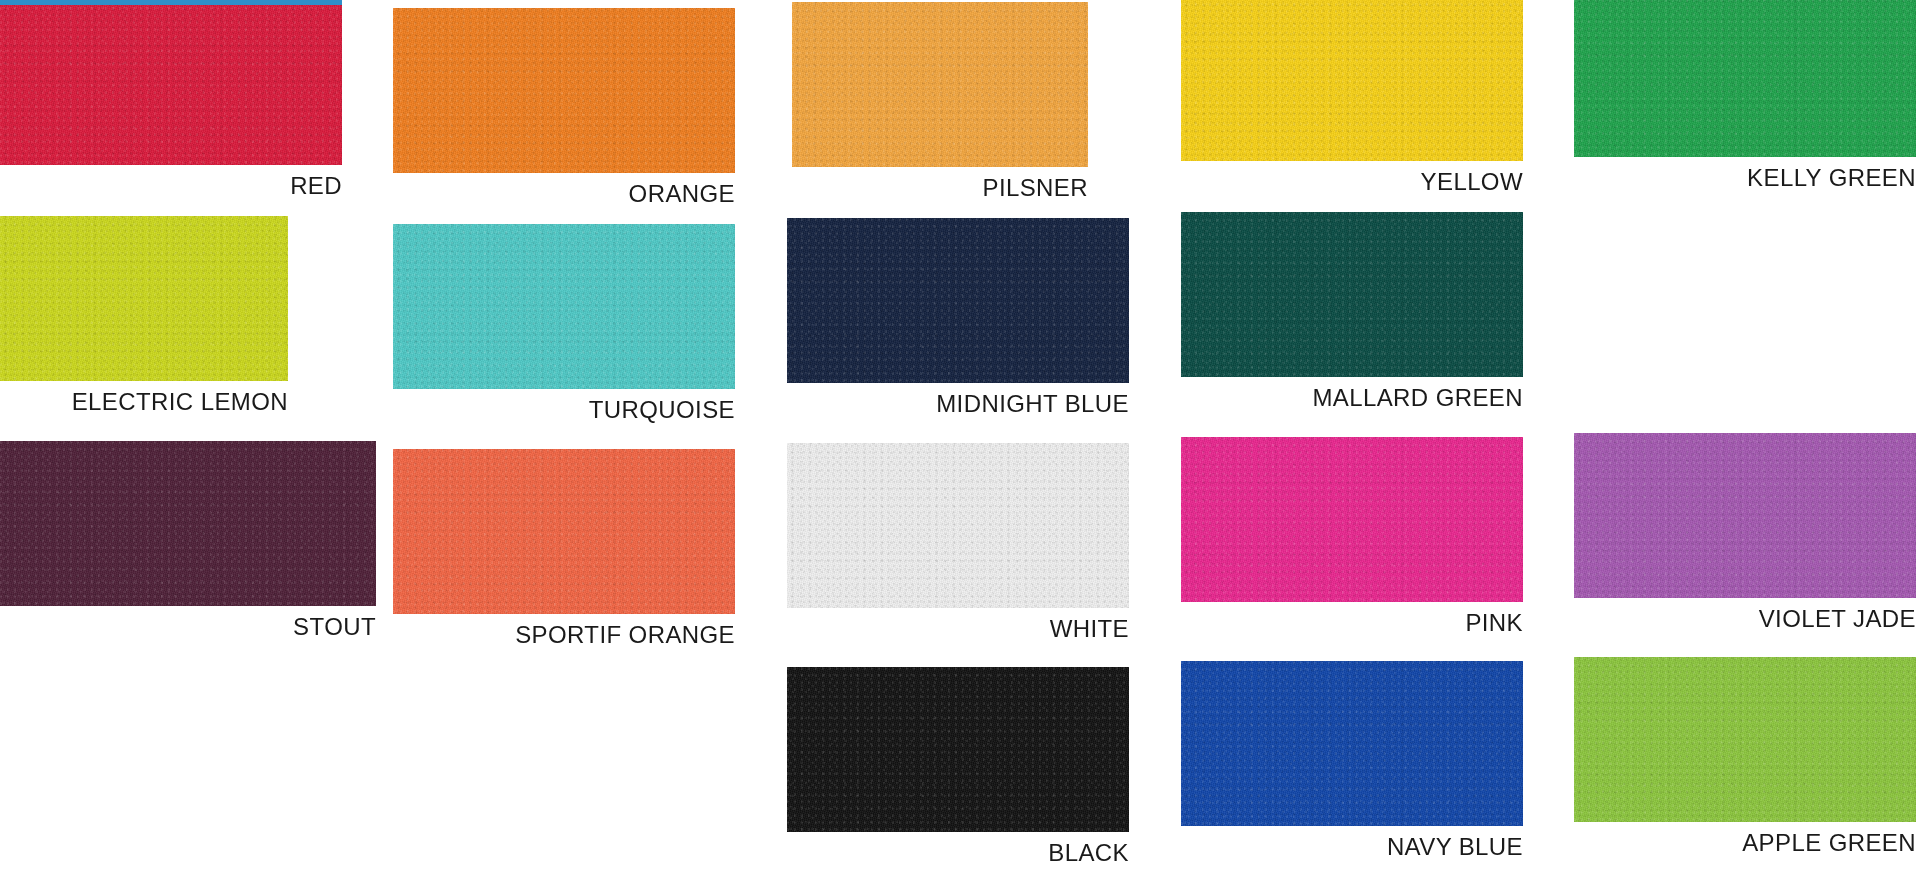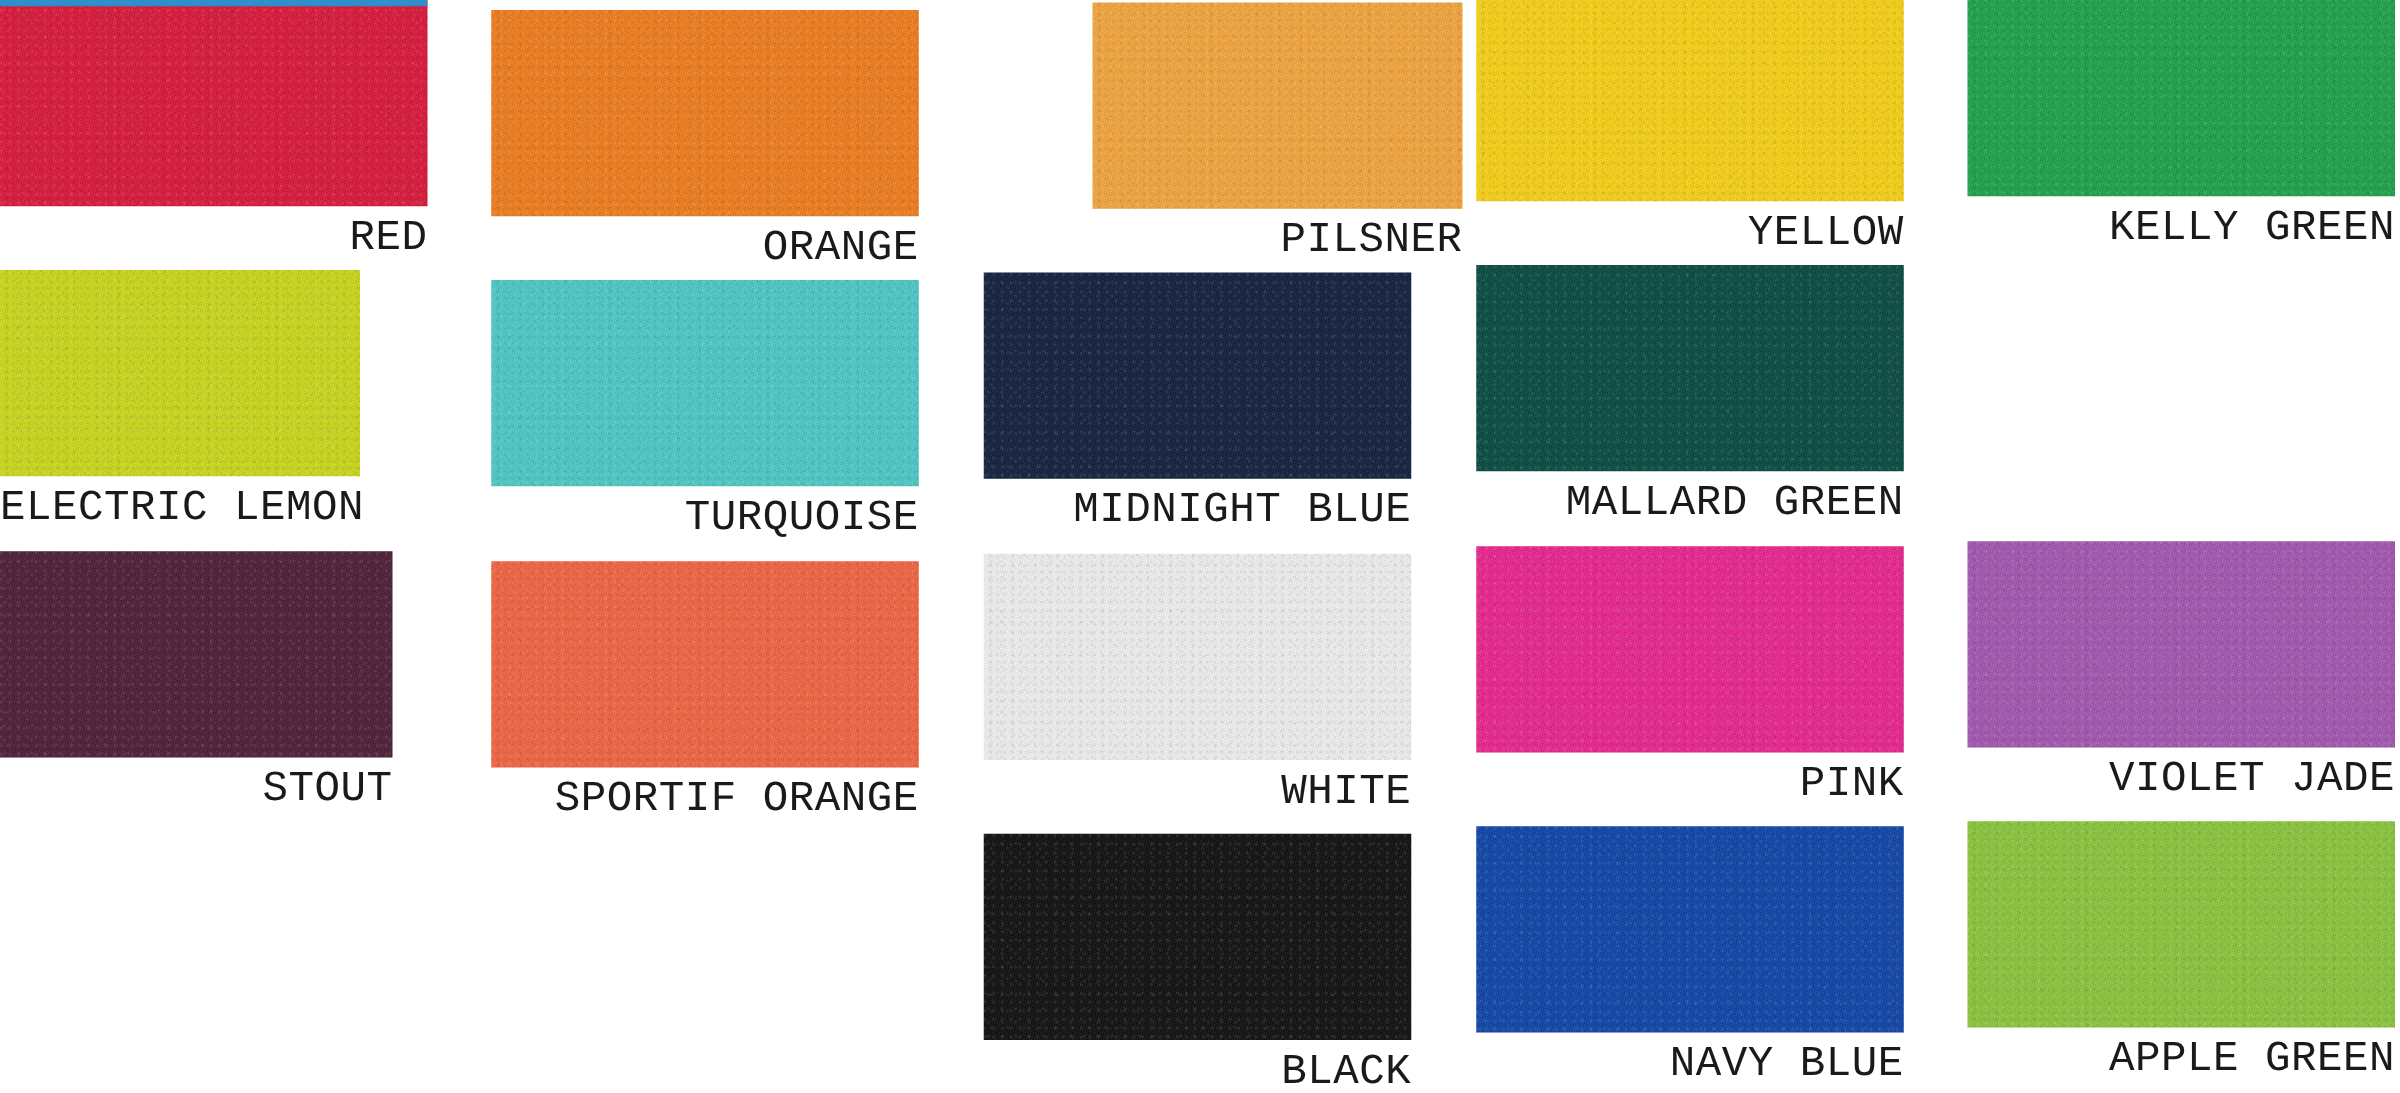--- a/index.html
+++ b/index.html
@@ -58,43 +58,43 @@
     top: 0;
     left: 0;
     right: 0;
     height: 5px;
     z-index: 3;
   }
 
   .label {
     margin-top: 9px;
     text-align: right;
-    font-size: 34px;
+    font-size: 24px;
     letter-spacing: 0.4px;
     color: #1a1a1a;
-    font-family: Liberation Mono, monospace;
+    font-family: Liberation Sans, sans-serif;
     white-space: nowrap;
     line-height: 1.0;
   }
 </style>
 </head>
 <body>
 
 <div id="board">
     <div class="swatch-cell" style="left: 0px; top: 0px; width: 342px;">
       <div class="chip" style="background-color: rgb(218, 26, 60);">
         <div class="chip-topstrip" style="background-color: rgb(47, 143, 201);"></div>
       </div>
       <div class="label">RED</div>
     </div>
     <div class="swatch-cell" style="left: 393px; top: 8px; width: 342px;">
       <div class="chip" style="background-color: rgb(240, 126, 31);"></div>
       <div class="label">ORANGE</div>
     </div>
-    <div class="swatch-cell" style="left: 830px; top: 2px; width: 340px; padding-left: 44px;">
+    <div class="swatch-cell" style="left: 748px; top: 2px; width: 340px; padding-left: 44px;">
       <div class="chip" style="background-color: rgb(243, 166, 63);"></div>
       <div class="label">PILSNER</div>
     </div>
     <div class="swatch-cell" style="left: 1181px; top: -4px; width: 342px;">
       <div class="chip" style="background-color: rgb(247, 209, 23);"></div>
       <div class="label">YELLOW</div>
     </div>
     <div class="swatch-cell" style="left: 1574px; top: -8px; width: 342px;">
       <div class="chip" style="background-color: rgb(31, 163, 76);"></div>
       <div class="label">KELLY GREEN</div>
@@ -108,21 +108,21 @@
       <div class="label">MIDNIGHT BLUE</div>
     </div>
     <div class="swatch-cell" style="left: 393px; top: 224px; width: 342px;">
       <div class="chip" style="background-color: rgb(79, 201, 198);"></div>
       <div class="label">TURQUOISE</div>
     </div>
     <div class="swatch-cell" style="left: 1181px; top: 212px; width: 342px;">
       <div class="chip" style="background-color: rgb(10, 76, 68);"></div>
       <div class="label">MALLARD GREEN</div>
     </div>
-    <div class="swatch-cell" style="left: 0px; top: 441px; width: 314px;">
+    <div class="swatch-cell" style="left: 0px; top: 441px; width: 376px;">
       <div class="chip" style="background-color: rgb(79, 32, 56);"></div>
       <div class="label">STOUT</div>
     </div>
     <div class="swatch-cell" style="left: 393px; top: 449px; width: 342px;">
       <div class="chip" style="background-color: rgb(242, 101, 68);"></div>
       <div class="label">SPORTIF ORANGE</div>
     </div>
     <div class="swatch-cell" style="left: 787px; top: 443px; width: 342px;">
       <div class="chip" style="background-color: rgb(239, 239, 239);"></div>
       <div class="label">WHITE</div>

